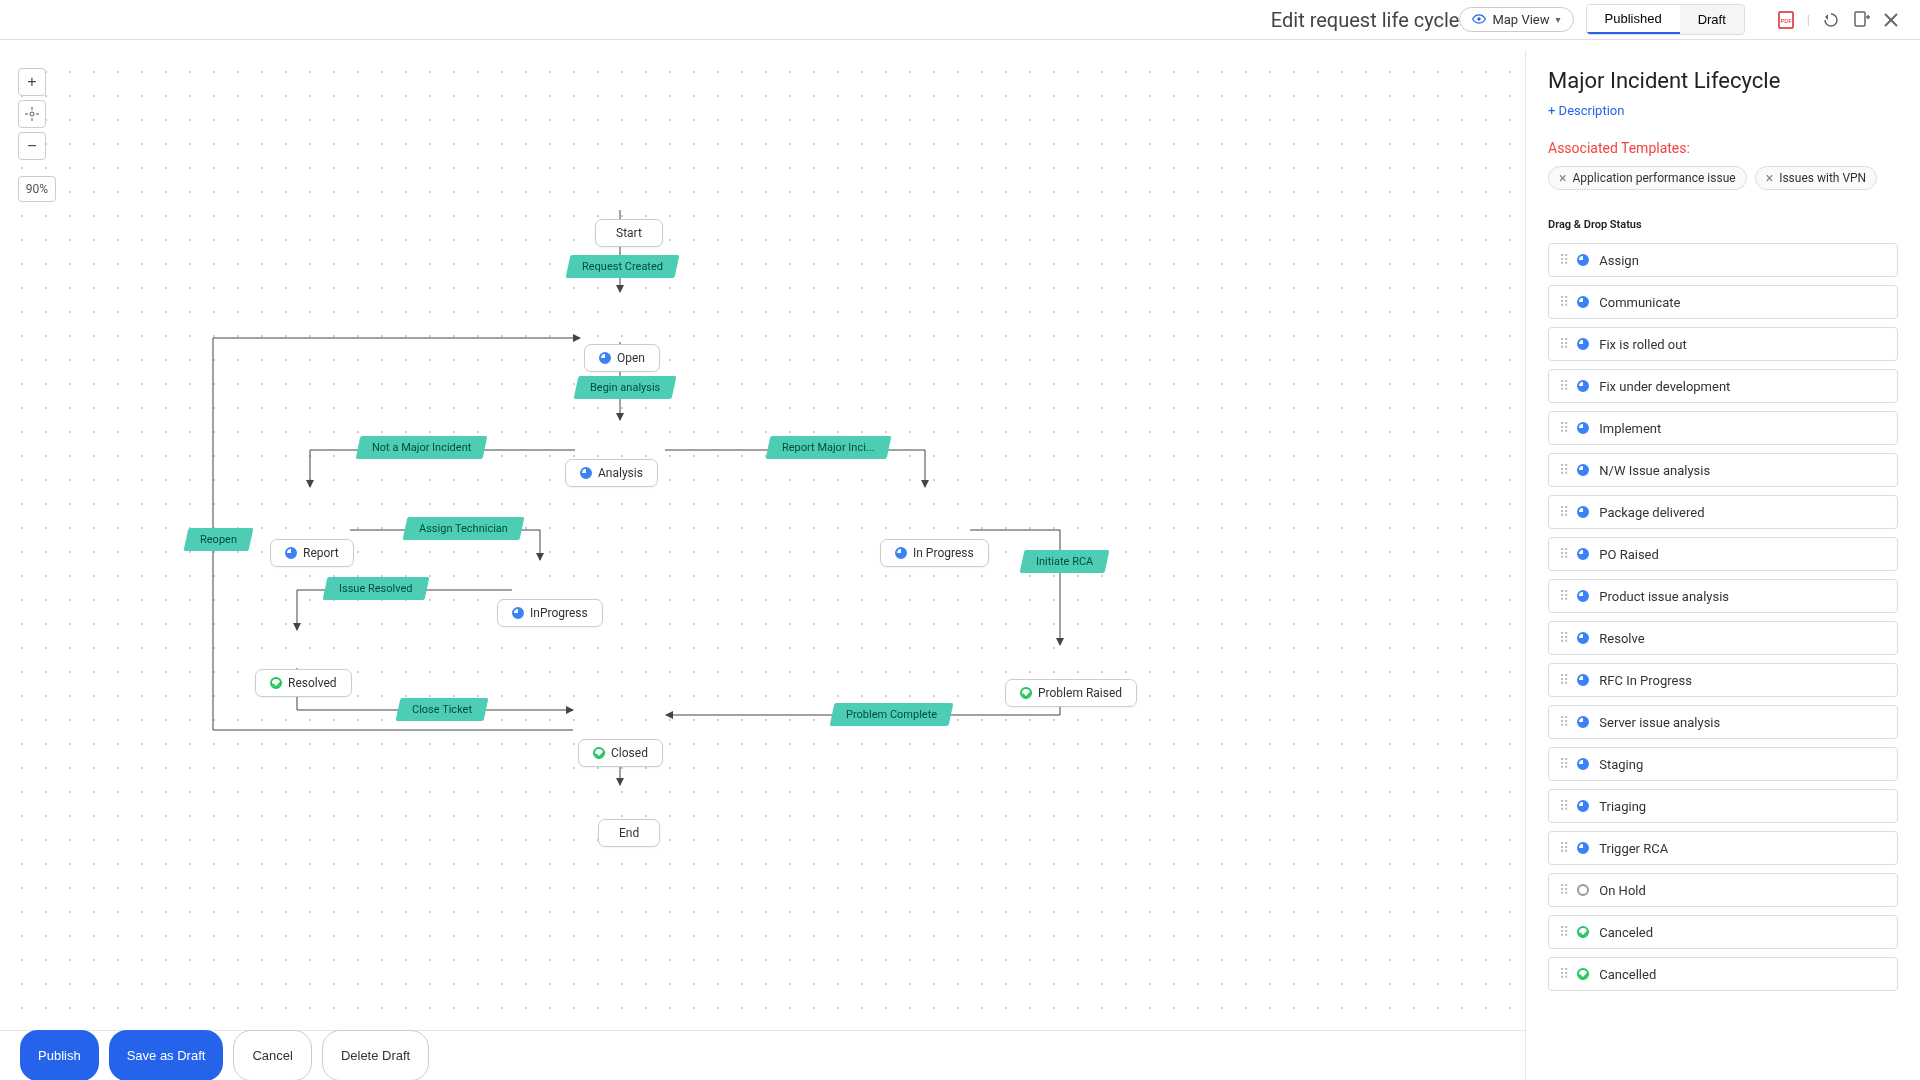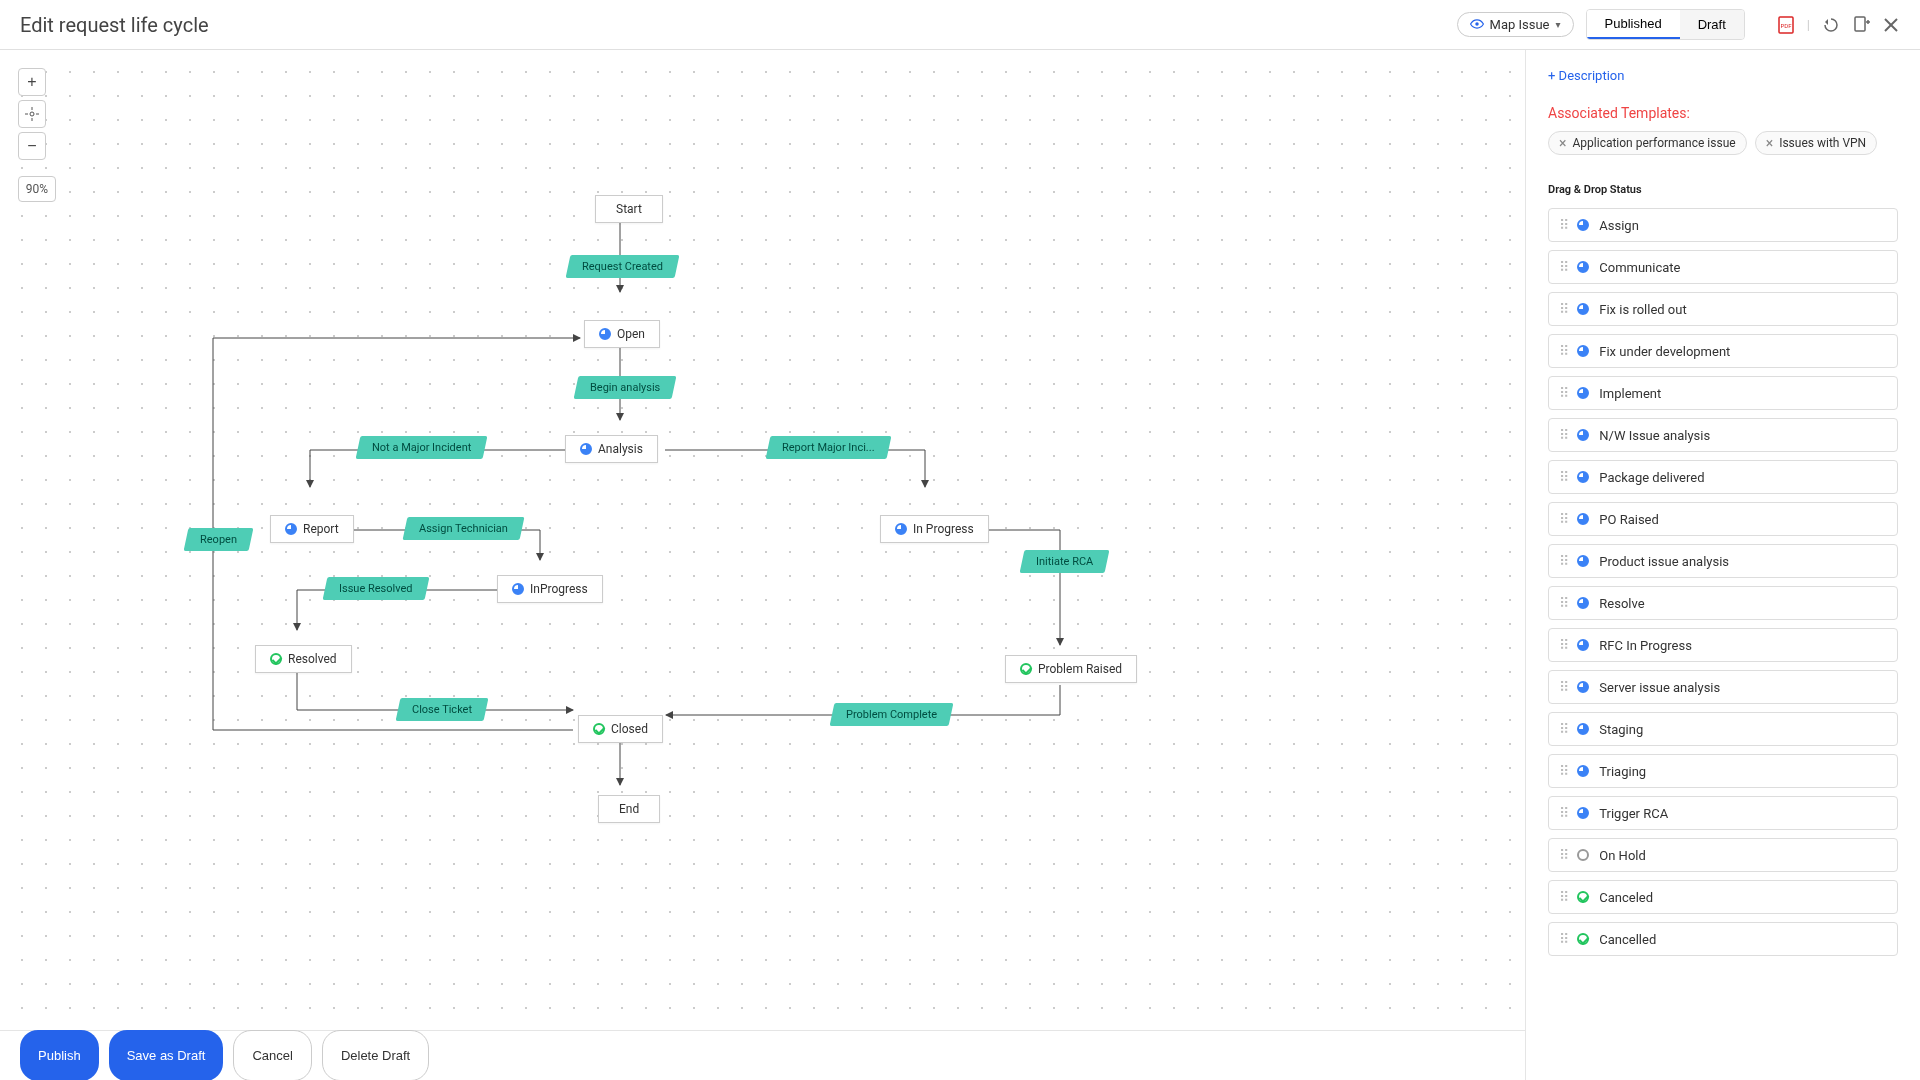--- a/index.html
+++ b/index.html
@@ -1,38 +1,38 @@
 <!DOCTYPE html>
 <html><head>
 <meta charset="utf-8">
 <style>
 * { margin:0; padding:0; box-sizing:border-box; }
 body { font-family:-apple-system,BlinkMacSystemFont,"Segoe UI",Roboto,sans-serif; font-size:13px; color:#333; background:#fff; overflow:hidden; width:1920px; height:1080px; position:relative; }
 
 
-.header { height:50px; border-bottom:1px solid #e0e0e0; display:flex; align-items:center; padding:8px 20px; justify-content:space-between; }
+.header { height:40px; border-bottom:1px solid #e0e0e0; display:flex; align-items:center; padding:8px 20px; justify-content:flex-end; }
 .header-left { font-size:20px; color:#444; }
 .header-right { display:flex; align-items:center; gap:12px; }
 .view-toggle { border:1px solid #ccc; border-radius:16px; padding:4px 12px; display:flex; align-items:center; gap:6px; font-size:13px; cursor:pointer; }
 .eye-icon { width:14px; height:10px; display:inline-block; color:#2563eb; }
 .seg { display:flex; border:1px solid #ddd; border-radius:4px; overflow:hidden; }
 .seg-btn { padding:6px 18px; font-size:13px; background:#f5f5f5; cursor:pointer; border:none; }
 .seg-btn.active { background:#fff; border-bottom:2px solid #2563eb; }
 .head-icons { display:flex; gap:12px; align-items:center; margin-left:20px; }
 .head-icon { width:18px; height:18px; cursor:pointer; color:#666; }
 
 
 .canvas-area { position:absolute; top:50px; left:0; right:395px; bottom:50px; background-image:radial-gradient(circle,#ccc 1px,transparent 1px); background-size:24px 24px; background-position:10px 10px; }
 .zoom-controls { position:absolute; top:18px; left:18px; display:flex; flex-direction:column; gap:0; }
 .zoom-btn { width:28px; height:28px; border:1px solid #ccc; background:#fff; cursor:pointer; display:flex; align-items:center; justify-content:center; font-size:16px; color:#444; margin-bottom:4px; border-radius:4px; }
 .zoom-pct { margin-top:12px; width:38px; height:26px; border:1px solid #ccc; background:#fff; font-size:12px; display:flex; align-items:center; justify-content:center; border-radius:4px; color:#555; }
 
 
 .flow { position:absolute; inset:0; }
-.node { position:absolute; border:1px solid #ccc; background:#fff; border-radius:0; padding:6px 14px; font-size:12px; display:flex; align-items:center; gap:6px; box-shadow:0 1px 2px rgba(0,0,0,0.05); }
+.node { position:absolute; border:1px solid #ccc; background:#fff; border-radius:7px; padding:6px 14px; font-size:12px; display:flex; align-items:center; gap:6px; box-shadow:0 1px 2px rgba(0,0,0,0.05);margin-top:24px; }
 .node.startend { padding:6px 20px; }
 .trans { position:absolute; background:#4ecdb5; color:#004d40; font-size:11px; padding:5px 14px; transform:skewX(-12deg); border-radius:2px; }
 .trans > span { display:inline-block; transform:skewX(12deg); }
 .status-dot { width:12px; height:12px; border-radius:50%; flex-shrink:0; }
 .status-dot.progress { border:2px solid #3b82f6; background:conic-gradient(#3b82f6 0 270deg,transparent 270deg); }
 .status-dot.stop { border:2px solid #999; position:relative; }
 .status-dot.completed { border:2px solid #22c55e; position:relative; }
 .status-dot.completed::after { content:""; position:absolute; left:2px; top:0; width:4px; height:7px; border-right:2px solid #22c55e; border-bottom:2px solid #22c55e; transform:rotate(45deg); }
 svg.edges { position:absolute; inset:0; width:100%; height:100%; pointer-events:none; }
 
@@ -64,21 +64,21 @@
 <body>
 
 <div class="header">
   <div class="header-left">Edit request life cycle</div>
   <div class="header-right">
     <div class="view-toggle">
       <span><svg class="eye-icon" viewBox="0 0 24 16">
             <path fill="none" stroke="#2563eb" stroke-width="2" d="M1 8s4-7 11-7 11 7 11 7-4 7-11 7S1 8 1 8z"></path>
             <circle cx="12" cy="8" r="3" fill="#2563eb"></circle>
           </svg></span>
-      <span>Map Issue</span>
+      <span>Map View</span>
       <span style="font-size:10px;color:#666;">▾</span>
     </div>
     <div class="seg">
       <button class="seg-btn active">Published</button>
       <button class="seg-btn">Draft</button>
     </div>
     <div class="head-icons">
       <span class="head-icon" style="color:#dc2626;"><svg viewBox="0 0 18 18">
             <rect x="2" y="1" width="14" height="16" rx="1" fill="none" stroke="currentColor" stroke-width="1.5"></rect>
             <text x="9" y="12" font-size="6" text-anchor="middle" fill="currentColor">PDF</text>
@@ -195,20 +195,21 @@
     <div class="trans" style="left:325px;top:527px;"><span>Issue Resolved</span></div>
     <div class="trans" style="left:398px;top:648px;"><span>Close Ticket</span></div>
     <div class="trans" style="left:186px;top:478px;"><span>Reopen</span></div>
     <div class="trans" style="left:1022px;top:500px;"><span>Initiate RCA</span></div>
     <div class="trans" style="left:832px;top:653px;"><span>Problem Complete</span></div>
   </div>
 </div>
 
 <div class="panel">
   <div class="panel-body">
+    <div class="panel-title">Major Incident Lifecycle</div>
     <div class="desc-link">+ Description</div>
     <div class="assoc-label">Associated Templates:</div>
     <div class="chips" id="chips">
         <div class="chip">
           <span class="chip-x">×</span>
           <span>Application performance issue</span>
         </div>
         <div class="chip">
           <span class="chip-x">×</span>
           <span>Issues with VPN</span>

